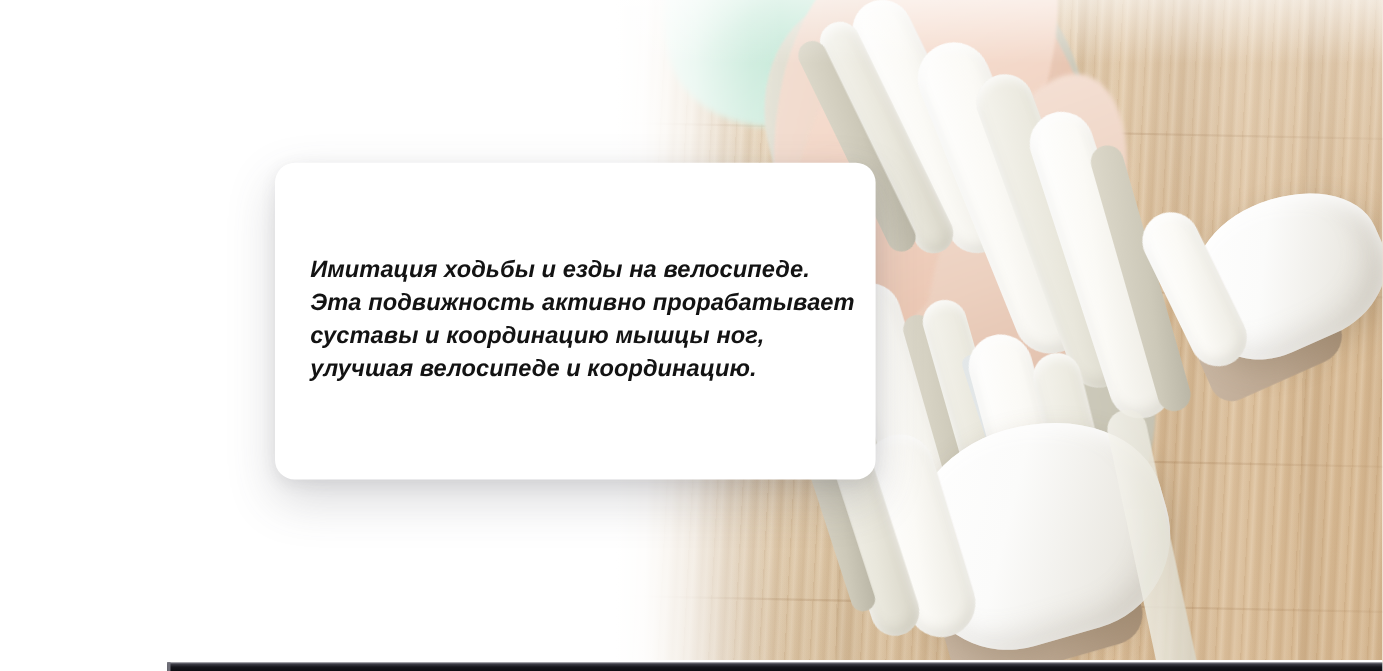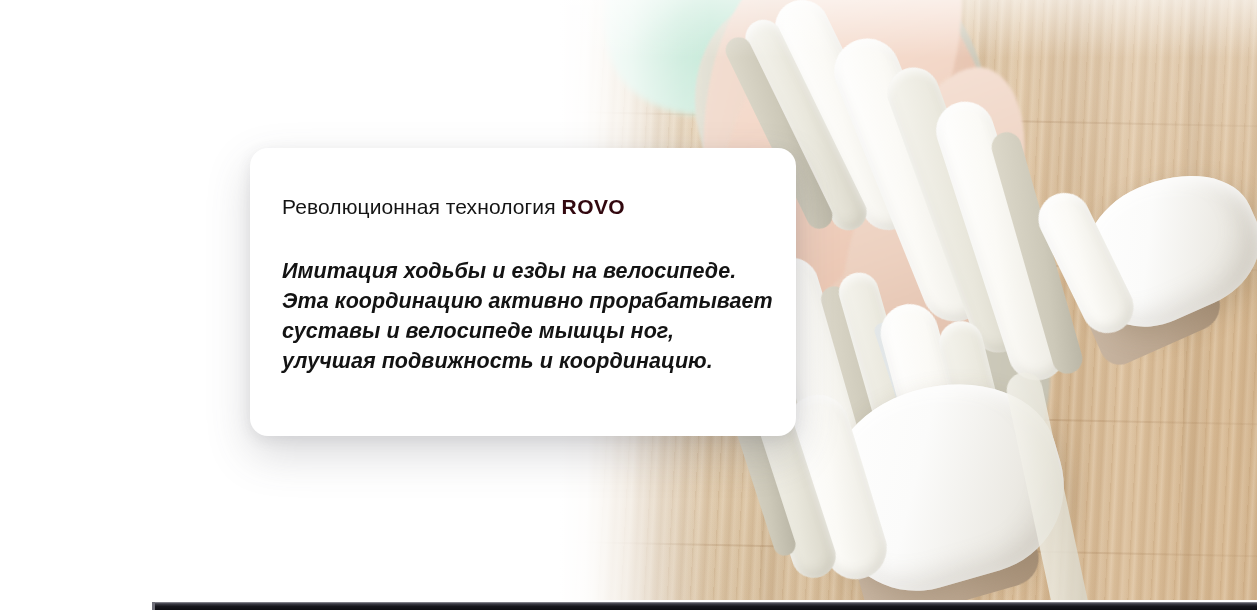--- a/index.html
+++ b/index.html
@@ -303,27 +303,26 @@
       <div class="bag mid" style="left:470px; top:370px; width:36px; height:260px; transform:rotate(-12deg); opacity:.85;"></div>
     </div>
 
     <div class="photo-fade"></div>
     <div class="photo-fade-top"></div>
   </div>
 
   <div class="card">
     <div class="card-inner">
 
-      <p class="card-title"><span>Революционная технология </span><span class="brand">ROVO</span></p>
 
       <div class="card-body">
         <span class="ln">Имитация ходьбы и езды на велосипеде.</span>
-        <span class="ln">Эта координацию активно прорабатывает</span>
-        <span class="ln">суставы и велосипеде мышцы ног,</span>
-        <span class="ln">улучшая подвижность и координацию.</span>
+        <span class="ln">Эта подвижность активно прорабатывает</span>
+        <span class="ln">суставы и координацию мышцы ног,</span>
+        <span class="ln">улучшая велосипеде и координацию.</span>
       </div>
 
     </div>
   </div>
 
   <div class="bottom-strip"></div>
   <div class="bottom-bar"></div>
   <div class="bottom-bar-left-cap"></div>
 
 </div>

